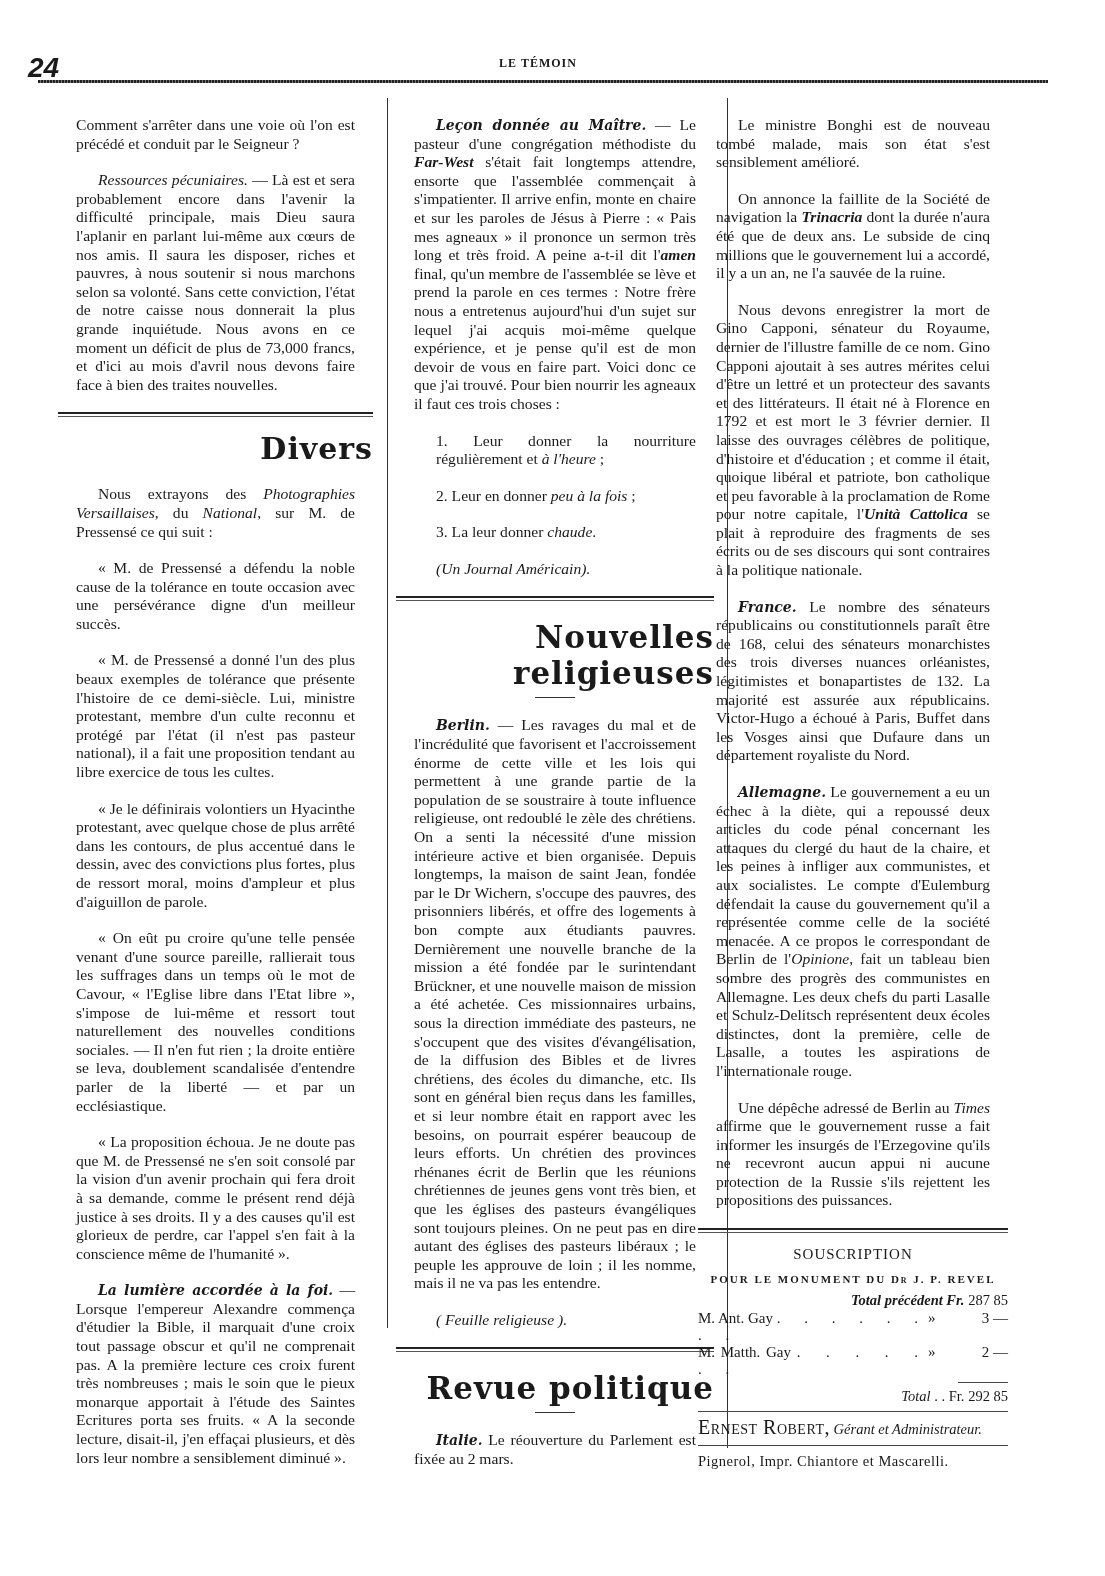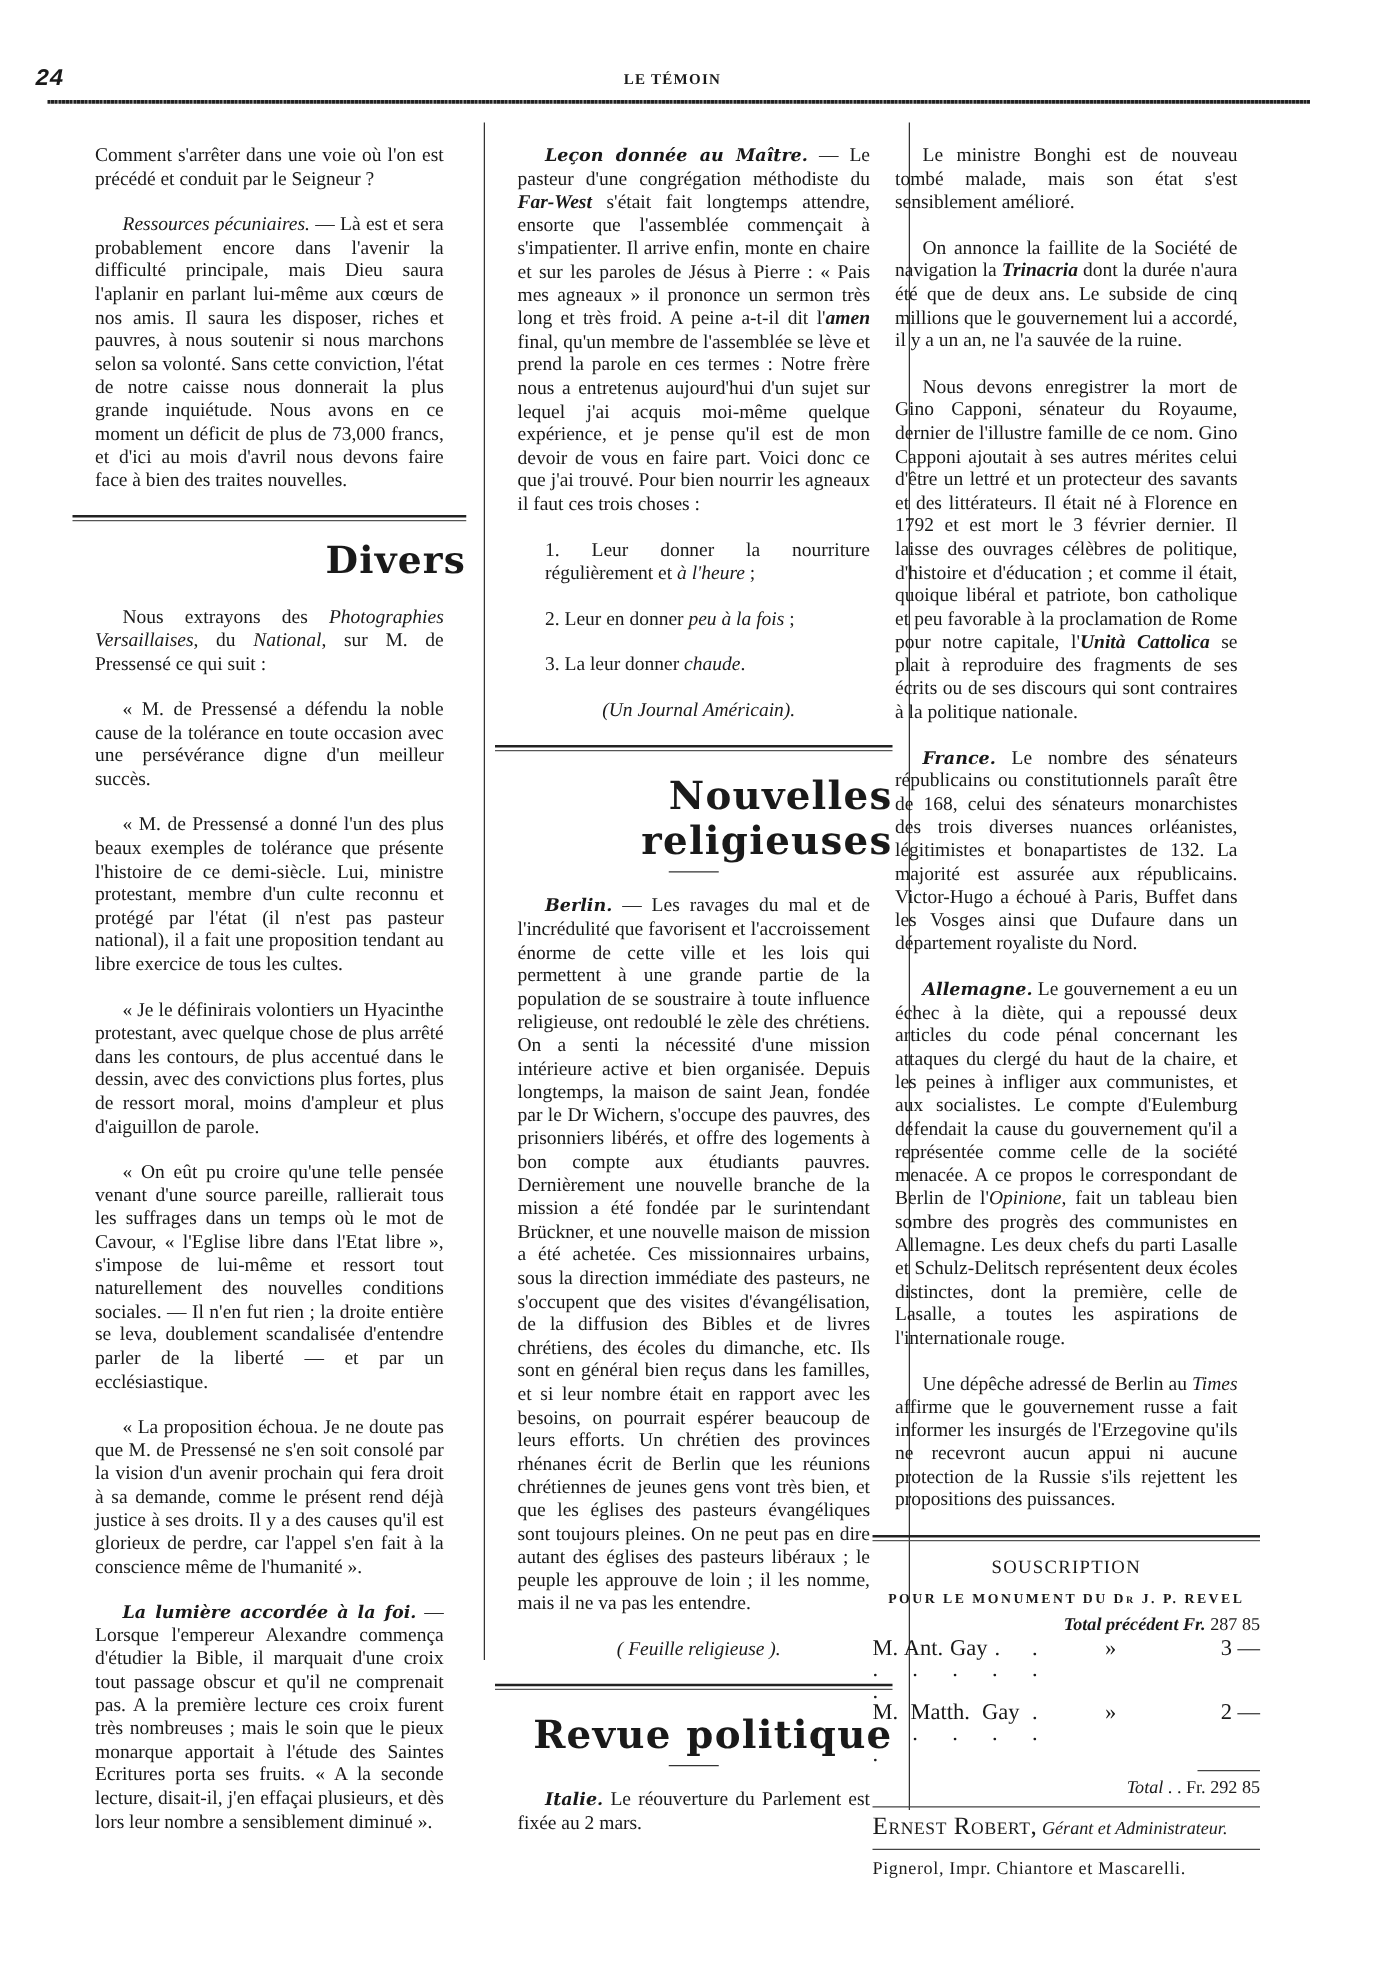--- a/index.html
+++ b/index.html
@@ -6,22 +6,22 @@
   body {
     width: 1105px; height: 1576px; position: relative; overflow: hidden;
     font-family: "Liberation Serif", "DejaVu Serif", serif;
     color: #1a1a1a;
   }
   .page-header {
     position: absolute; left: 28px; top: 50px; width: 1020px; height: 40px;
   }
   .page-number {
     position: absolute; left: 0; top: 2px;
-    font-weight: bold; font-style: italic; font-size: 19px;
-    font-family: Liberation Mono, monospace;
+    font-weight: bold; font-style: italic; font-size: 28px;
+    font-family: Liberation Sans, sans-serif;
   }
   .running-title {
     position: absolute; left: 0; right: 0; top: 6px; text-align: center;
     font-size: 12px; font-weight: bold; letter-spacing: 1px;
   }
   .header-rule {
     position: absolute; left: 10px; right: 0; top: 30px; height: 3px;
     background: repeating-linear-gradient(90deg, #222 0 2px, #777 2px 3px);
   }
   .column {
@@ -40,26 +40,26 @@
   .kicker { font-weight: bold; font-style: italic; font-family: "DejaVu Serif", serif; font-size: 14px; }
   .gothic {
     text-align: right; font-family: "DejaVu Serif", serif; font-weight: bold;
     font-size: 30px; line-height: 36px; letter-spacing: 1px;
     margin: 14px 0 10px 0;
   }
   .gothic.big { font-size: 31px; margin: 18px 0 6px 0; }
   .dash { width: 40px; margin: 0 auto 12px auto; border-top: 1px solid #333; }
   .double-rule { border-top: 2px solid #222; border-bottom: 1px solid #555; height: 2px; margin: 10px 0 8px 0; }
   .list-item { text-indent: 0; padding-left: 22px; }
-  .source { text-align: center; font-style: italic; padding-right: 14px; }
+  .source { text-align: left; font-style: italic; padding-right: 14px; }
   .bold { font-weight: bold; }
   .it { font-style: italic; }
   .sub-title { text-align: center; font-size: 15px; letter-spacing: 1px; margin-top: 12px; }
   .sub-line { font-size: 11px; letter-spacing: 2px; margin-top: 6px; text-align: center; font-variant: small-caps; font-weight: bold;}
-  .ledger-row { display: flex; justify-content: space-between; font-size: 18px; line-height: 17px; gap: 44px; }
+  .ledger-row { display: flex; justify-content: space-between; font-size: 15px; line-height: 17px; }
   .ledger-row .name { flex: 1; }
   .ledger-row .dots { letter-spacing: 10px; }
   .ledger-total { text-align: right; font-size: 14.5px; }
   .thin-rule { border-top: 1px solid #444; margin: 6px 0; }
   .short-rule { border-top: 1px solid #444; width: 50px; margin: 4px 0 4px auto; }
   .smallcaps { font-variant: small-caps; font-size: 20px; letter-spacing: 0.5px; }
 </style>
 </head>
 <body>
 

